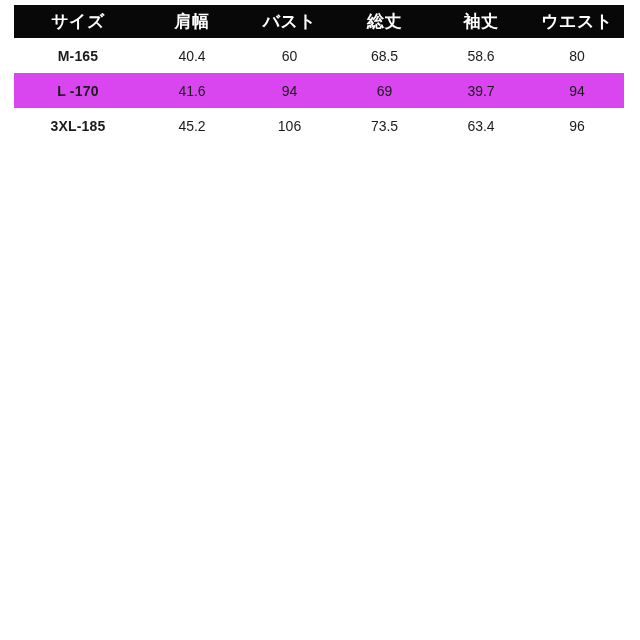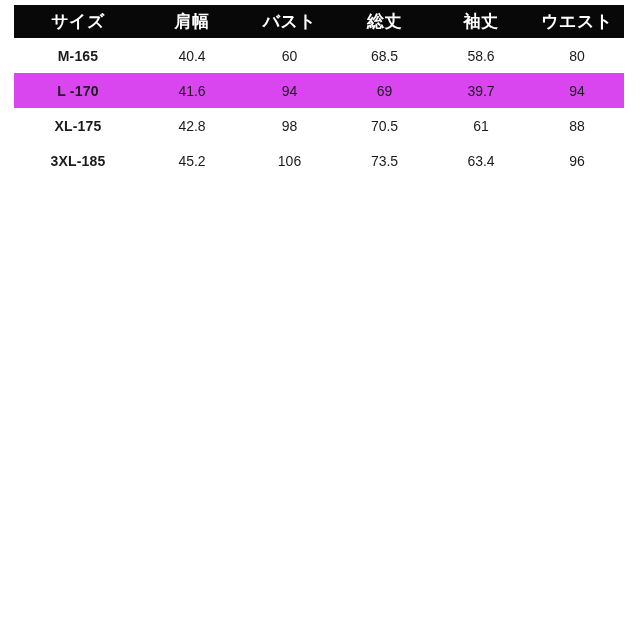--- a/index.html
+++ b/index.html
@@ -118,28 +118,20 @@
       </tr>
       <tr class="band">
         <td class="size-cell">L -170</td>
         <td class="value-cell">41.6</td>
         <td class="value-cell">94</td>
         <td class="value-cell">69</td>
         <td class="value-cell">39.7</td>
         <td class="value-cell">94</td>
       </tr>
       <tr>
-        <td class="size-cell">XL-175</td>
-        <td class="value-cell">42.8</td>
-        <td class="value-cell">98</td>
-        <td class="value-cell">70.5</td>
-        <td class="value-cell">61</td>
-        <td class="value-cell">88</td>
-      </tr>
-      <tr>
         <td class="size-cell">3XL-185</td>
         <td class="value-cell">45.2</td>
         <td class="value-cell">106</td>
         <td class="value-cell">73.5</td>
         <td class="value-cell">63.4</td>
         <td class="value-cell">96</td>
       </tr>
     </tbody>
   </table>
 

